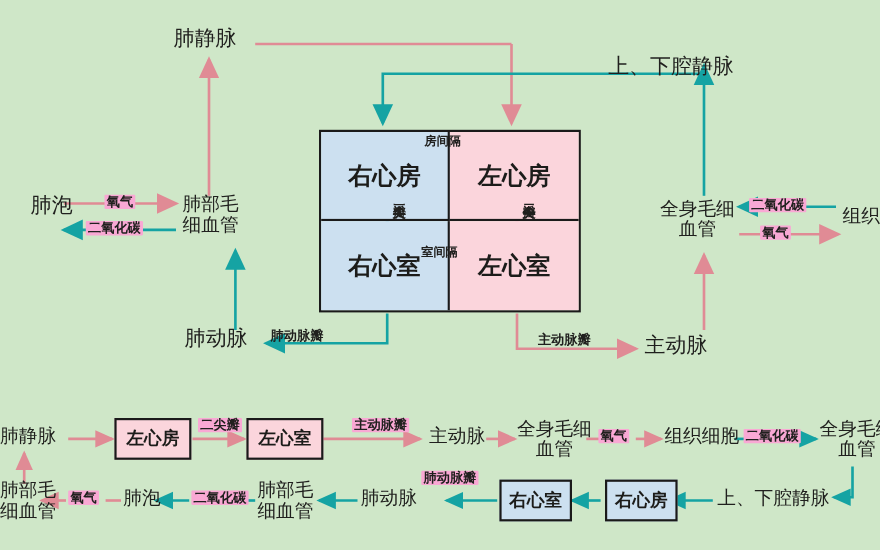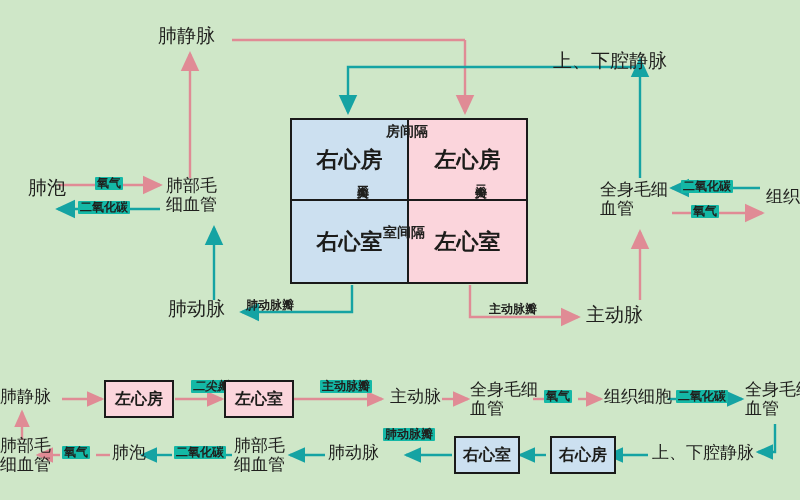--- a/index.html
+++ b/index.html
@@ -15,27 +15,27 @@
     position:absolute;
     color:#20201e;
     font-weight:normal;
     white-space:nowrap;
     line-height:1.08;
     letter-spacing:0px;
   }
   .lbl.big{font-size:19px;}
   .lbl.mid{font-size:17px;}
   .lbl.small{font-size:12px;font-weight:bold;}
-  .lbl.tiny{font-size:14px;font-weight:bold;}
+  .lbl.tiny{font-size:11px;font-weight:bold;}
   .lbl.chip{
-    background:#14b8a6;
+    background:#f9a8d4;
     padding:0 2px;
     border-radius:1px;
   }
-  .lbl.two{line-height:1.12;}
+  .lbl.two{line-height:1.12;text-align:center;}
   .heartbox{position:absolute;border:2px solid #1a1a1a;box-sizing:border-box;}
   .cell{position:absolute;box-sizing:border-box;display:flex;align-items:center;justify-content:center;}
   .cell span{font-size:22px;font-weight:bold;color:#1c1c1a;}
   .flowbox{
     position:absolute;box-sizing:border-box;
     display:flex;align-items:center;justify-content:center;
     border:2px solid #1a1a1a;
   }
   .flowbox span{font-size:16px;font-weight:bold;color:#1c1c1a;}
   .vert{writing-mode:vertical-rl;text-orientation:upright;}
@@ -160,21 +160,21 @@
   <div class="lbl small" style="left:246px;top:299px;">肺动脉瓣</div>
 
   <div class="lbl small" style="left:489px;top:303px;">主动脉瓣</div>
   <div class="lbl big" style="left:586px;top:305px;">主动脉</div>
 
   <div class="lbl mid" style="left:0px;top:388px;">肺静脉</div>
 
   <div class="flowbox" style="left:104px;top:380px;width:70px;height:38px;background:#fbd5dc;">
     <span>左心房</span>
   </div>
-  <div class="lbl small chip" style="left:191px;top:380px;font-style:italic;">二尖瓣</div>
+  <div class="lbl small chip" style="left:180px;top:380px;">二尖瓣</div>
   <div class="flowbox" style="left:224px;top:380px;width:70px;height:38px;background:#fbd5dc;">
     <span>左心室</span>
   </div>
 
   <div class="lbl small chip" style="left:320px;top:380px;">主动脉瓣</div>
   <div class="lbl mid" style="left:390px;top:388px;">主动脉</div>
 
   <div class="lbl mid two" style="left:470px;top:380px;">
     <div>全身毛细</div>
     <div>血管</div>

